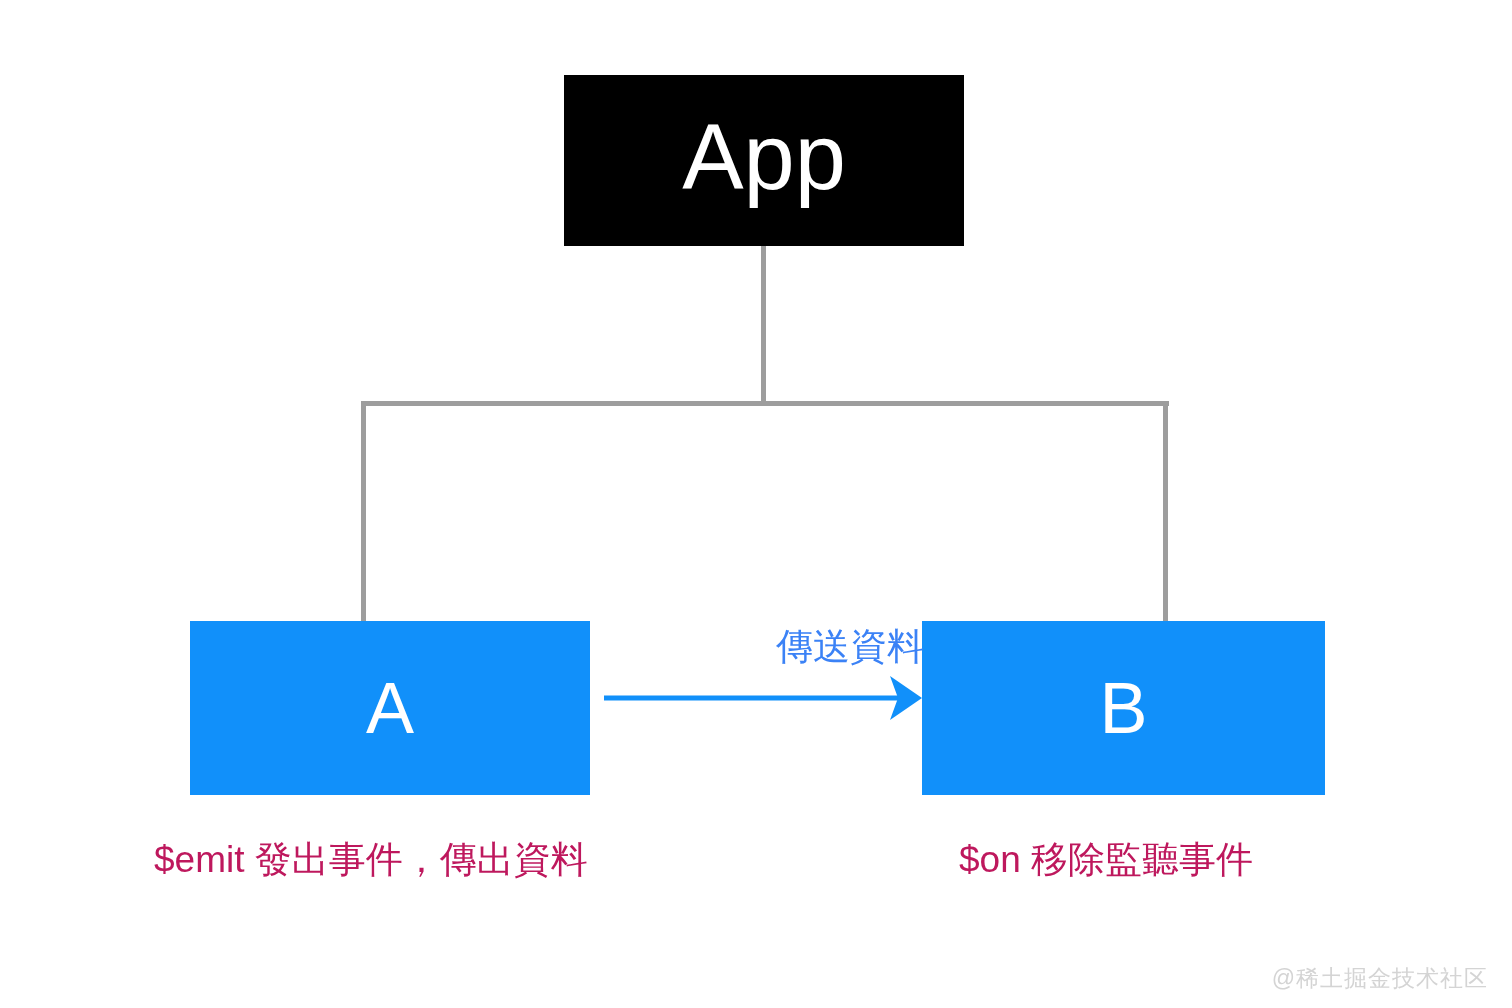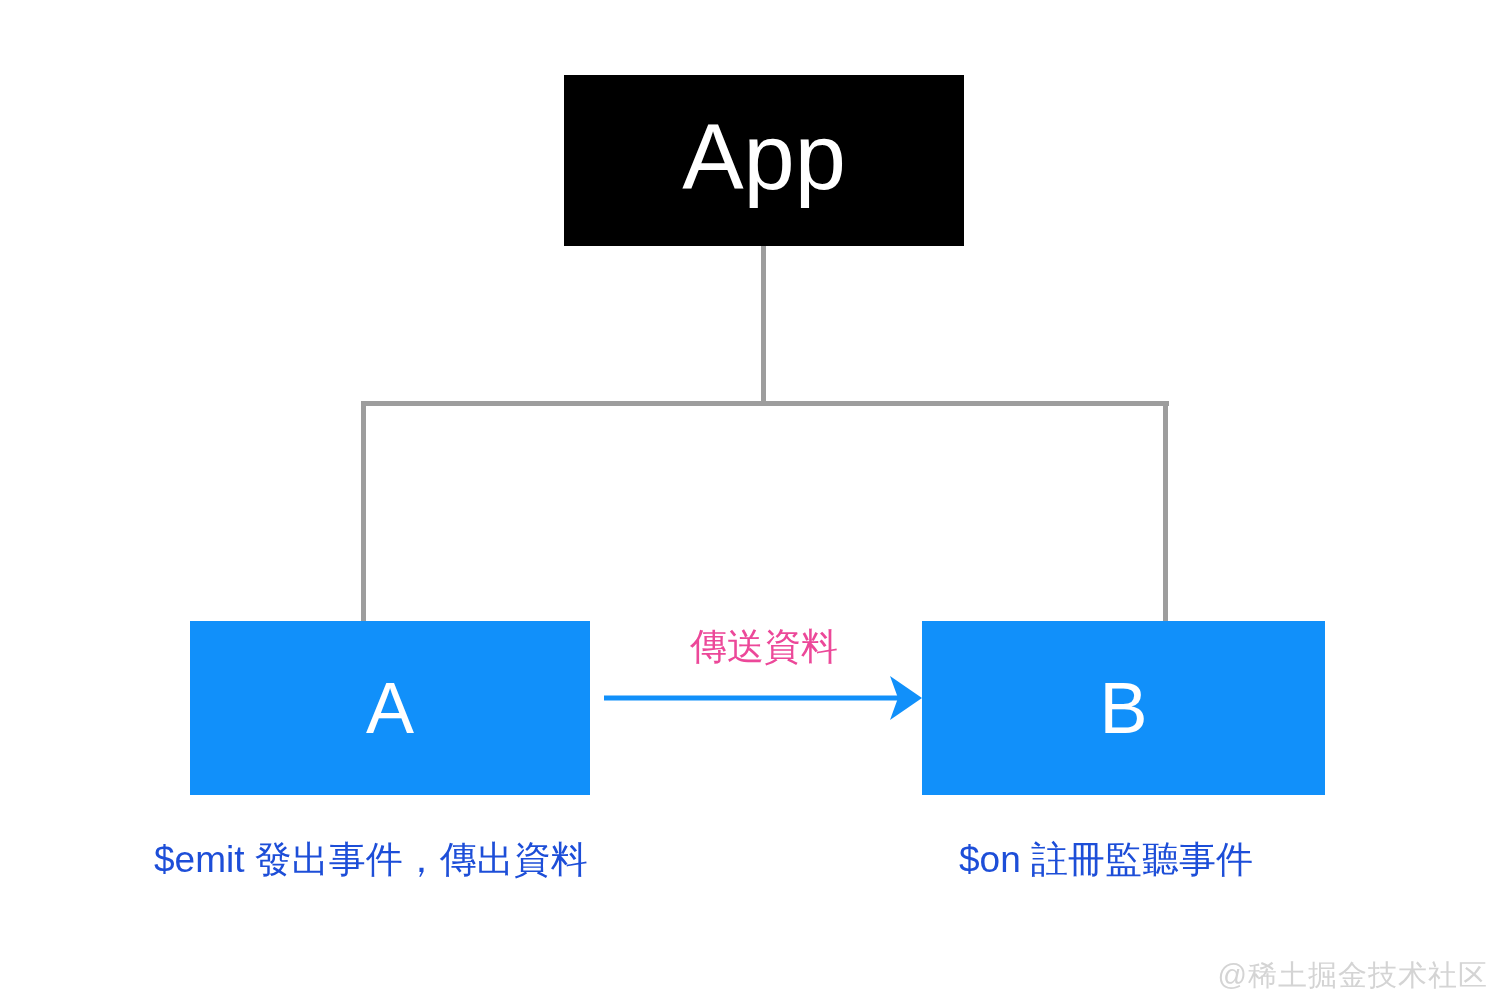--- a/index.html
+++ b/index.html
@@ -99,32 +99,32 @@
   }
   .arrow-wrap svg {
     display: block;
     overflow: visible;
   }
   .arrow-label {
     position: absolute;
     left: 604px;
     top: 628px;
     width: 320px;
-    text-align: center;
-    color: #ec4899;
+    text-align: right;
+    color: #3b82f6;
     font-size: 37px;
     line-height: 1;
     white-space: nowrap;
     user-select: none;
   }
 
   
   .caption {
     position: absolute;
-    color: #1d4ed8;
+    color: #be185d;
     font-size: 37px;
     line-height: 1;
     white-space: nowrap;
     user-select: none;
   }
   .caption-left {
     left: 154px;
     top: 841px;
   }
   .caption-right-1 {
@@ -135,21 +135,21 @@
     left: 959px;
     top: 908px;
   }
 
   
   .watermark {
     position: absolute;
     right: 24px;
     bottom: 18px;
     color: #d4d4d4;
-    font-size: 29px;
+    font-size: 23px;
     line-height: 1;
     letter-spacing: 1px;
     white-space: nowrap;
     user-select: none;
   }
 </style>
 </head>
 <body>
 
 <div id="canvas">
@@ -174,17 +174,17 @@
   <div class="arrow-label">傳送資料</div>
 
   <div class="arrow-wrap">
     <svg width="320" height="56" viewBox="0 0 320 56" xmlns="http://www.w3.org/2000/svg">
       <line x1="0" y1="28" x2="296" y2="28" stroke="#1190fa" stroke-width="5"></line>
       <polygon points="286,6 318,28 286,50 294,28" fill="#1190fa"></polygon>
     </svg>
   </div>
 
   <div class="caption caption-left">$emit 發出事件，傳出資料</div>
-  <div class="caption caption-right-1">$on 註冊監聽事件</div>
+  <div class="caption caption-right-1">$on 移除監聽事件</div>
 
   <div class="watermark">@稀土掘金技术社区</div>
 
 </div>
 
 </body></html>

